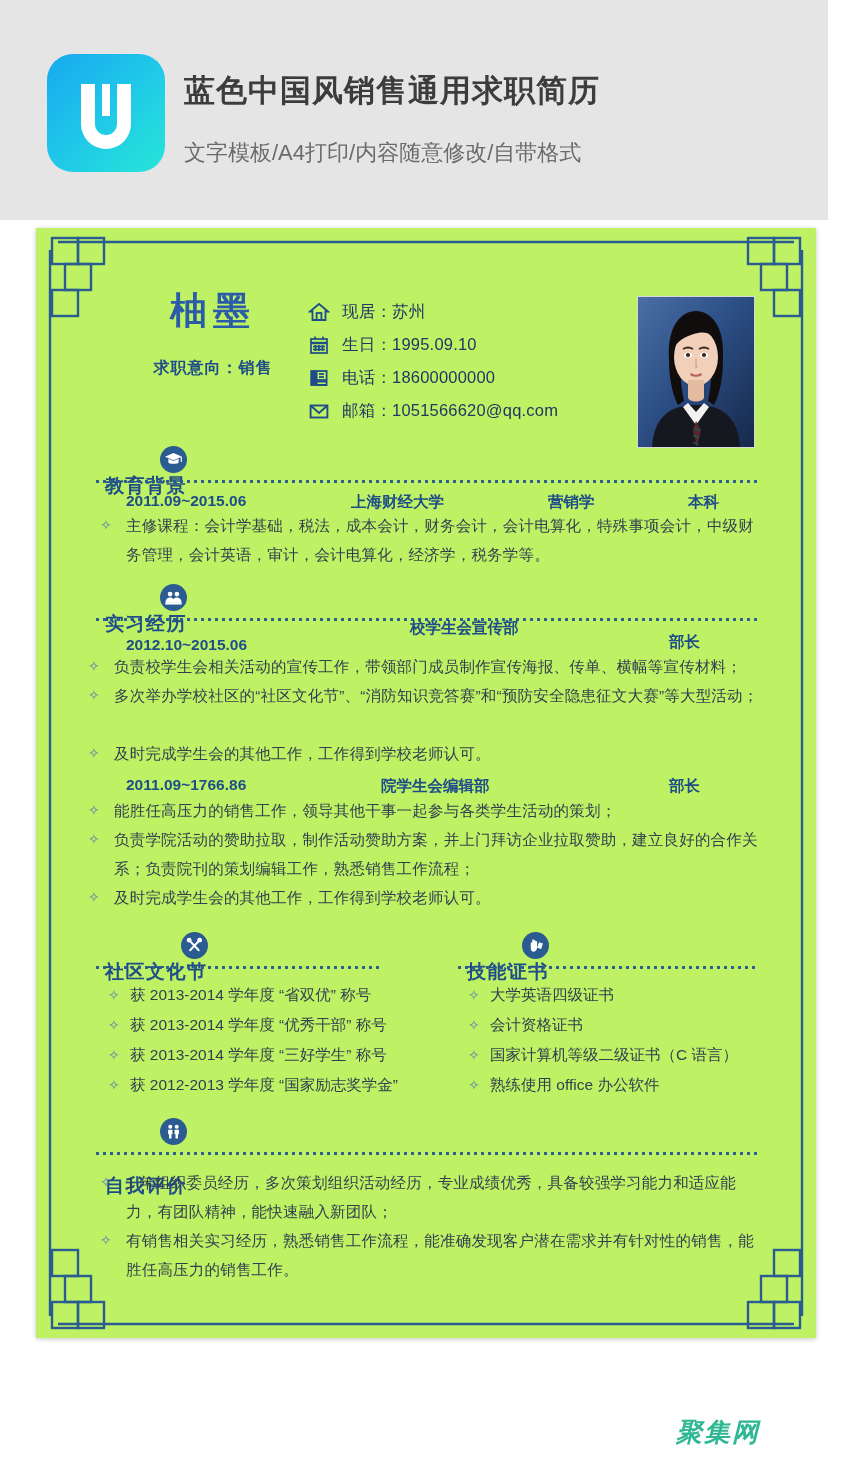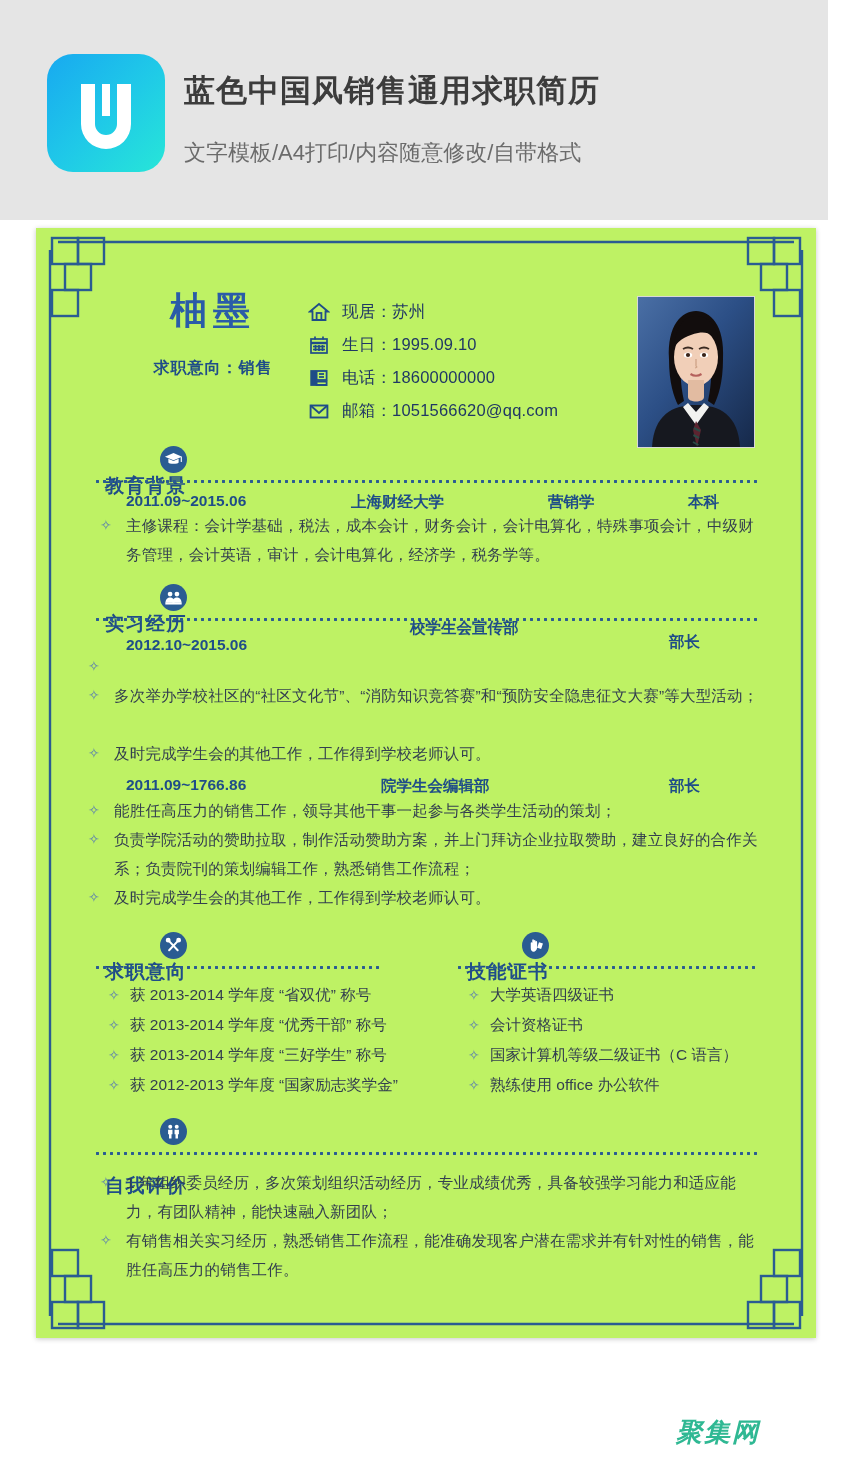--- a/index.html
+++ b/index.html
@@ -286,20 +286,21 @@
     <span class="sec-title">实习经历</span>
   </div>
   <div class="dotline" style="left:58px; top:390px; width:664px;"></div>
 
   <div class="entry" style="left:90px; top:408px;">2012.10~2015.06</div>
   <div class="entry" style="left:345px; top:390px;margin-left:29px;">校学生会宣传部</div>
   <div class="entry" style="left:633px; top:404px;">部长</div>
 
   <div class="bullet" style="left:52px; top:424px; width:700px;">
     <span class="bmark">✧</span>
+    <span class="btxt">负责校学生会相关活动的宣传工作，带领部门成员制作宣传海报、传单、横幅等宣传材料；</span>
   </div>
   <div class="bullet" style="left:52px; top:453px; width:700px;">
     <span class="bmark">✧</span>
     <span class="btxt">多次举办学校社区的“社区文化节”、“消防知识竞答赛”和“预防安全隐患征文大赛”等大型活动；</span>
   </div>
   <div class="bullet" style="left:52px; top:511px; width:700px;">
     <span class="bmark">✧</span>
     <span class="btxt">及时完成学生会的其他工作，工作得到学校老师认可。</span>
   </div>
 
@@ -324,21 +325,21 @@
     <span class="sec-ico">
       <svg width="19" height="19" viewBox="0 0 20 20">
             <g stroke="#ffffff" stroke-width="2.1" fill="none" stroke-linecap="round">
         <path d="M4.6 4.6 L14.4 15"></path>
               <path d="M15.2 4.6 L5.4 15"></path>
         <circle cx="4.4" cy="4.4" r="1.5"></circle>
               <circle cx="15.4" cy="4.4" r="1.5"></circle>
       </g>
           </svg>
     </span>
-    <span class="sec-title">求职意向</span>
+    <span class="sec-title">社区文化节</span>
   </div>
   <div class="dotline" style="left:58px; top:738px; width:288px;"></div>
 
   <div class="sec-head" style="left:420px; top:704px;">
     <span class="sec-ico">
       <svg width="19" height="19" viewBox="0 0 20 20">
             <g fill="#ffffff">
         <path d="M5 12.6 L5 7.4 C5 6.3 6.6 6.3 6.6 7.4 L6.6 10 L6.6 4.4 C6.6 3.2 8.3 3.2 8.3 4.4
                  L8.3 9.8 L8.3 5 C8.3 3.8 10 3.8 10 5 L10 9.8 L10 6.2 C10 5 11.7 5 11.7 6.2
                  L11.7 12.2 C11.7 15 9.6 16.6 7.9 16.6 C6.4 16.6 5 15.3 5 12.6 Z"></path>

